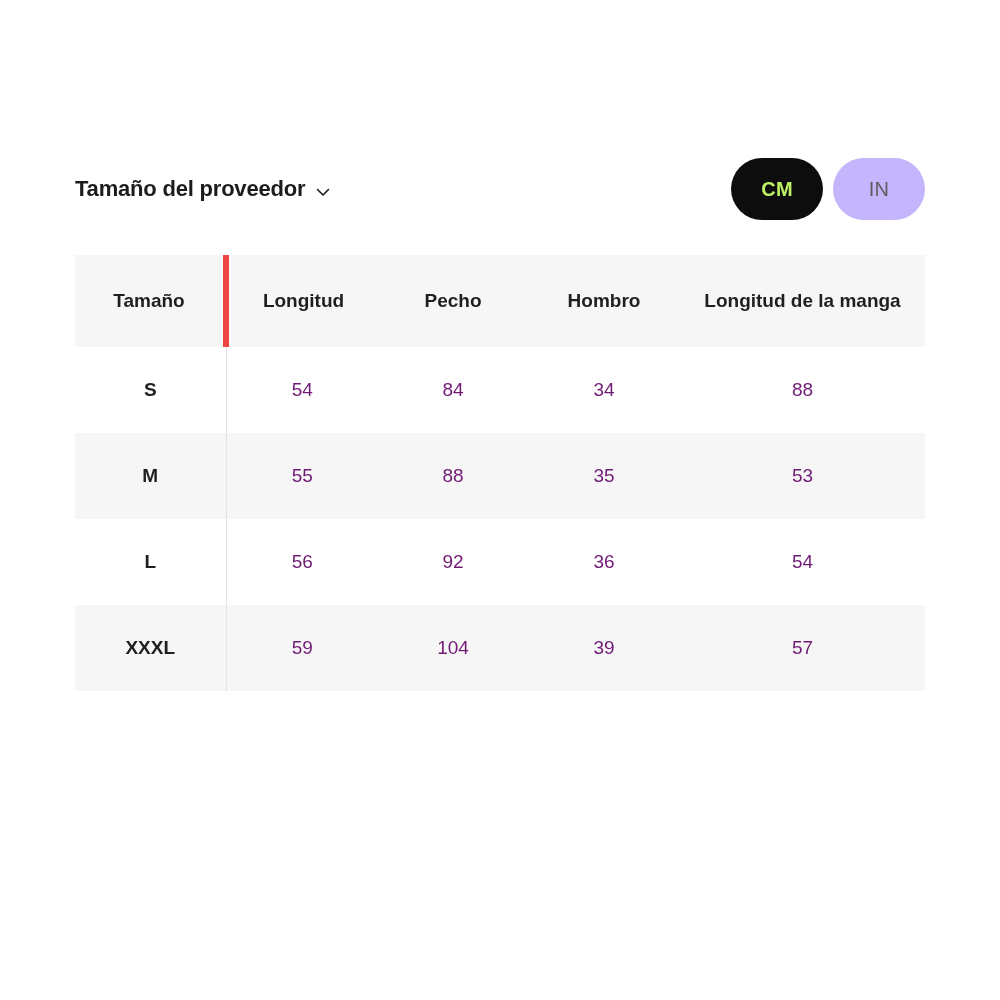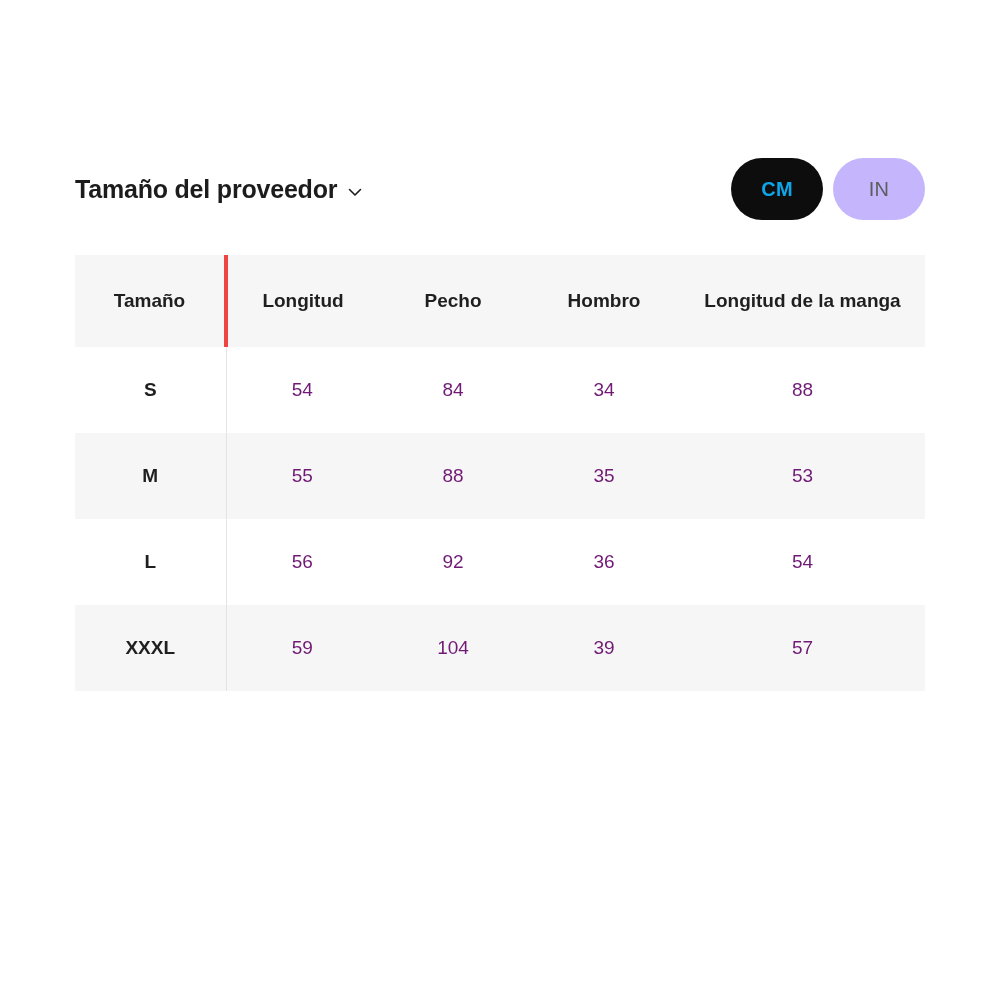--- a/index.html
+++ b/index.html
@@ -33,21 +33,21 @@
     justify-content: space-between;
   }
   .provider-select {
     display: flex;
     align-items: center;
     gap: 10px;
     cursor: pointer;
     user-select: none;
   }
   .provider-label {
-    font-size: 25px;
+    font-size: 22px;
     font-weight: bold;
     letter-spacing: -0.2px;
     color: #1c1c1c;
   }
   .chevron {
     display: inline-block;
     width: 16px;
     height: 16px;
     position: relative;
     top: 3px;
@@ -67,21 +67,21 @@
     align-items: center;
     justify-content: center;
     font-size: 20px;
     letter-spacing: 0.3px;
     cursor: pointer;
     user-select: none;
     box-sizing: border-box;
   }
   .unit-pill.active {
     background: #0d0d0d;
-    color: #0ea5e9;
+    color: #bef264;
     font-weight: bold;
   }
   .unit-pill.inactive {
     background: #c4b5fd;
     color: #5d5d5d;
     font-weight: normal;
   }
 
   
   .table-wrap {
@@ -108,21 +108,21 @@
     font-weight: bold;
     color: #1f1f1f;
     text-align: center;
     vertical-align: middle;
     padding: 0 12px;
     box-sizing: border-box;
     line-height: 1.35;
     border: none;
   }
   table.size-table thead th.col-first {
-    border-right: 4px solid #ef4444;
+    border-right: 6px solid #ef4444;
   }
 
   table.size-table tbody td {
     height: 84px;
     text-align: center;
     vertical-align: middle;
     font-size: 19px;
     color: #701a75;
     border: none;
   }

